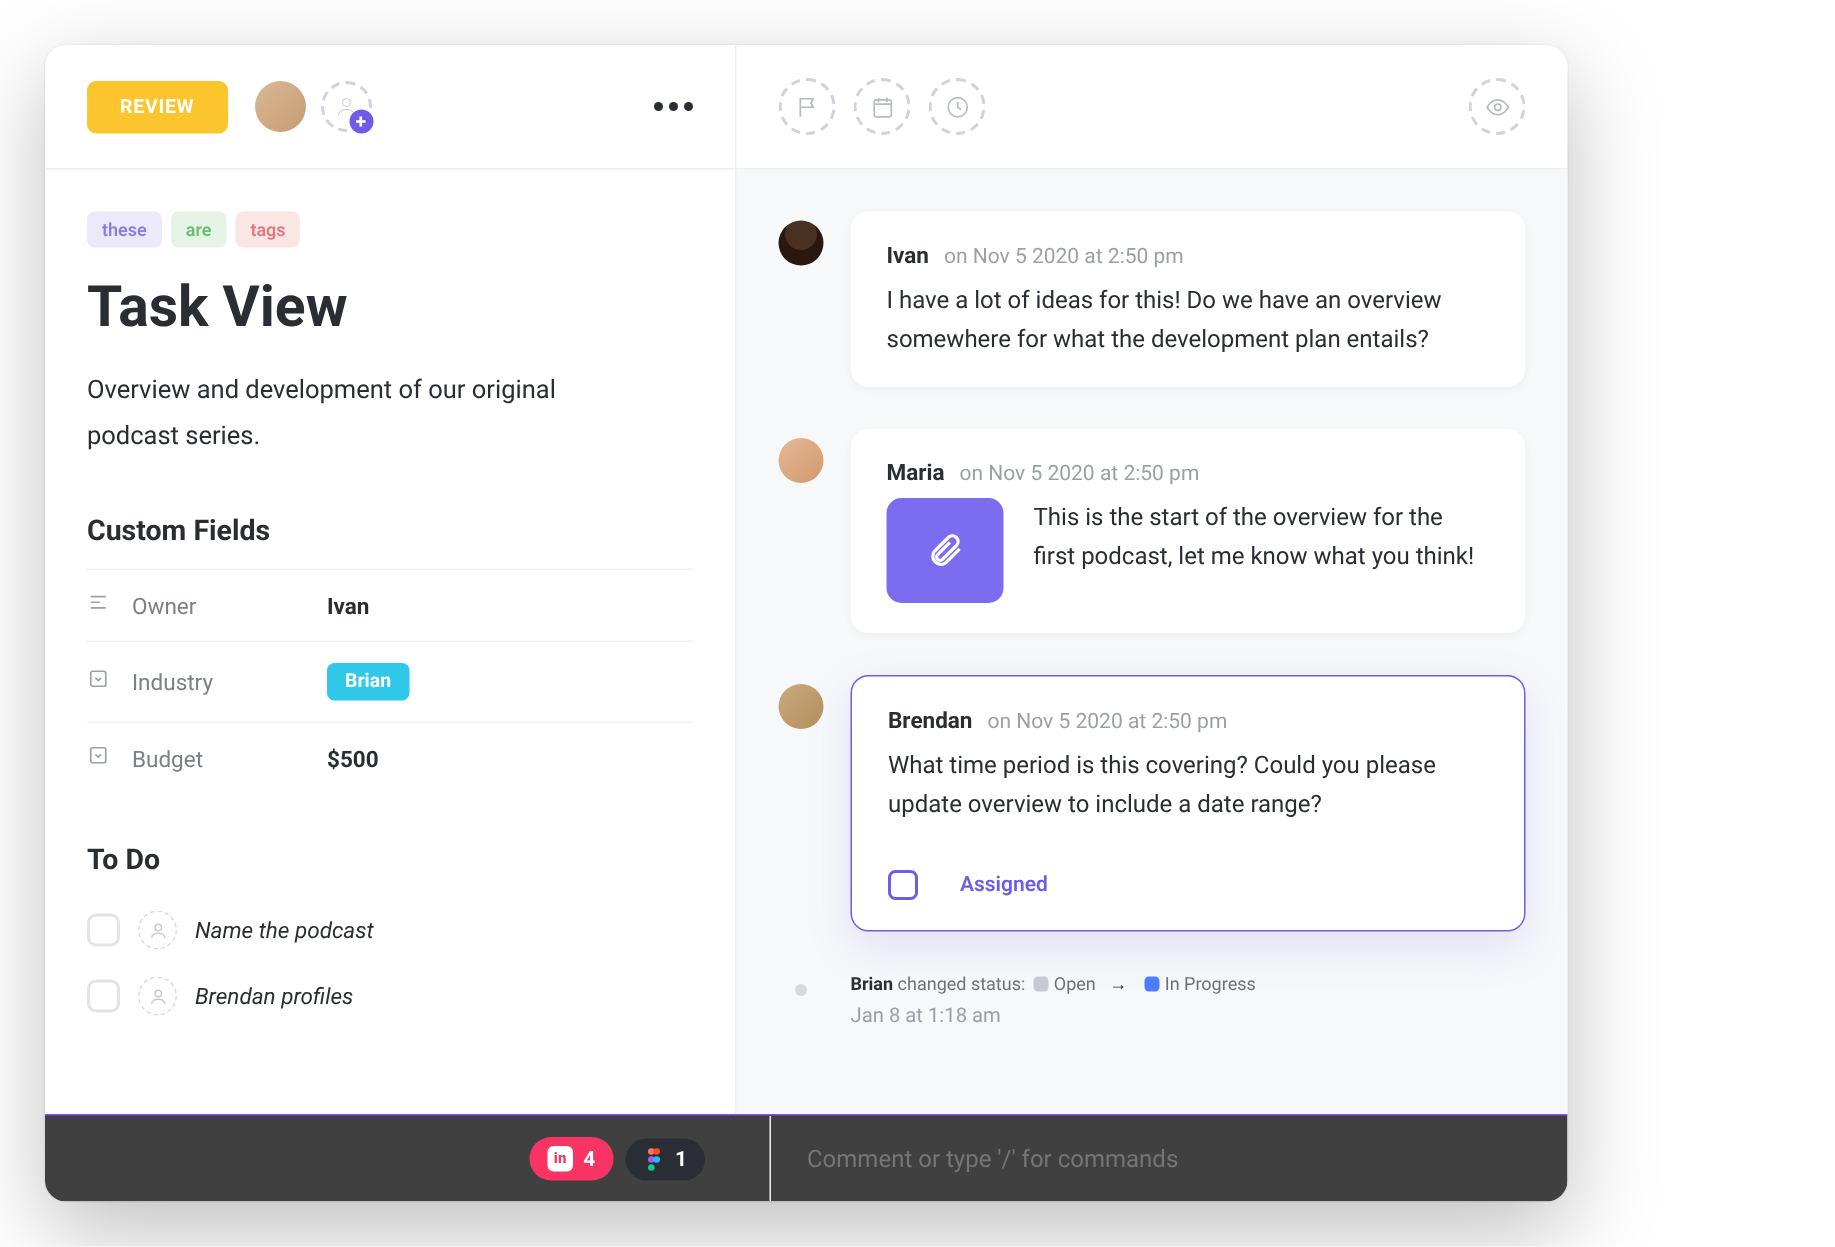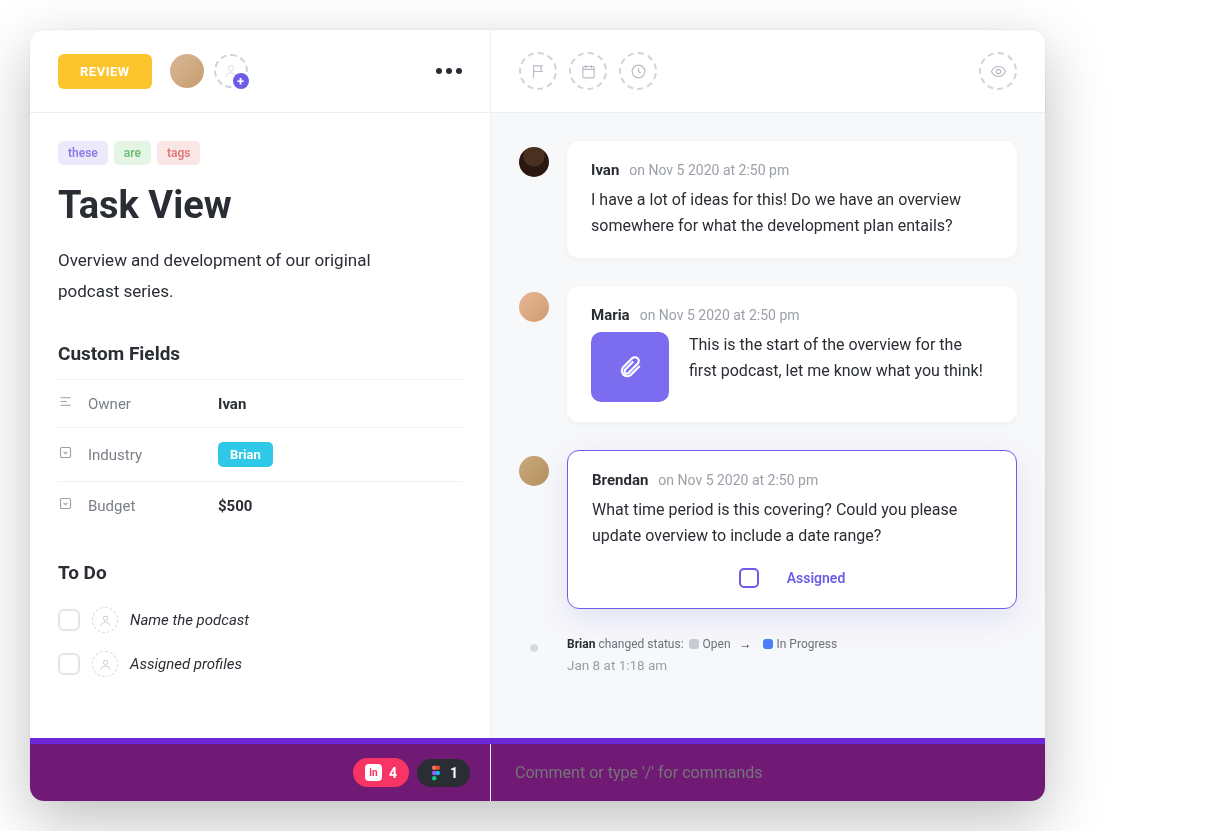--- a/index.html
+++ b/index.html
@@ -50,40 +50,40 @@
 .av3{background:linear-gradient(135deg,#c9a97d,#b5905e);}
 .bubble{flex:1;background:#fff;border-radius:12px;padding:20px 24px;box-shadow:0 2px 6px rgba(0,0,0,0.04);}
 .bubble.hl{border:1.5px solid #6c5ce7;box-shadow:0 10px 30px rgba(108,92,231,0.15);}
 .msg-head{display:flex;align-items:baseline;gap:10px;margin-bottom:8px;}
 .msg-author{font-size:15px;font-weight:700;color:#2a2e34;}
 .msg-time{font-size:14px;color:#9ba0a8;}
 .msg-body{font-size:16px;color:#2a2e34;line-height:1.6;}
 .msg-attach{display:flex;gap:20px;align-items:flex-start;}
 .attach-box{width:78px;height:70px;background:#7c6cf0;border-radius:10px;display:flex;align-items:center;justify-content:center;flex-shrink:0;}
 .attach-box svg{width:26px;height:26px;stroke:#fff;fill:none;stroke-width:2;}
-.assigned-row{display:flex;justify-content:center;align-items:center;gap:28px;margin-top:20px;}
+.assigned-row{display:flex;justify-content:flex-start;align-items:center;gap:28px;margin-top:32px;}
 .assigned-chk{width:20px;height:20px;border:2px solid #6c5ce7;border-radius:5px;}
 .assigned-label{font-size:14px;color:#6c5ce7;font-weight:600;}
 .activity{display:flex;gap:18px;align-items:flex-start;margin-top:4px;}
 .act-dot{width:8px;height:8px;background:#d6d9de;border-radius:50%;margin-top:7px;margin-left:11px;margin-right:11px;flex-shrink:0;}
 .act-body{font-size:12px;color:#6d717a;}
 .act-body b{color:#2a2e34;font-weight:700;}
 .st-open{display:inline-block;width:10px;height:10px;background:#c7cad1;border-radius:3px;margin:0 4px -1px 2px;}
 .st-prog{display:inline-block;width:10px;height:10px;background:#4a7dff;border-radius:3px;margin:0 4px -1px 2px;}
 .arrow{display:inline-block;margin:0 6px;color:#2a2e34;}
 .act-time{font-size:13.5px;color:#9ba0a8;margin-top:6px;}
-.footer{display:flex;border-top:6px solid #6d28d9;background:#701a75;}
+.footer{display:flex;border-top:1px solid #6d28d9;background:#404040;}
 .footer-left{width:460px;display:flex;align-items:center;justify-content:flex-end;padding:14px 20px;gap:8px;}
 .badge{display:flex;align-items:center;gap:7px;padding:6px 12px;border-radius:18px;color:#fff;font-size:14px;font-weight:700;}
 .badge.pink{background:#f73464;}
 .badge.dark{background:#2a2e34;}
 .badge-ico{width:17px;height:17px;border-radius:4px;display:flex;align-items:center;justify-content:center;font-size:10px;font-weight:800;}
 .badge.pink .badge-ico{background:#fff;color:#f73464;}
 .fig-ico{width:14px;height:16px;}
-.footer-right{flex:1;border-left:1px solid #eceef1;display:flex;align-items:center;padding:14px 24px;}
+.footer-right{flex:1;border-left:1px solid #eceef1;display:flex;align-items:center;padding:14px 24px;margin-left:23px;}
 .comment-input{border:none;outline:none;font-size:16px;color:#9ba0a8;background:transparent;width:100%;}
 </style>
 </head>
 <body>
 
 <div class="window">
 
   <div class="top">
     <div class="top-left">
       <div class="status-btn">REVIEW</div>
@@ -176,21 +176,21 @@
           <div class="todo-text">Name the podcast</div>
         </div>
         <div class="todo-item">
           <div class="chk"></div>
           <div class="assignee-slot">
               <svg viewBox="0 0 24 24">
                 <circle cx="12" cy="8" r="4"></circle>
                 <path d="M4 21c0-4 4-6 8-6s8 2 8 6"></path>
               </svg>
             </div>
-          <div class="todo-text">Assigned profiles</div>
+          <div class="todo-text">Brendan profiles</div>
         </div>
       </div>
     </div>
 
     <div class="right">
       <div class="feed">
 
         <div class="msg">
           <div class="msg-av av1"></div>
           <div class="bubble">

